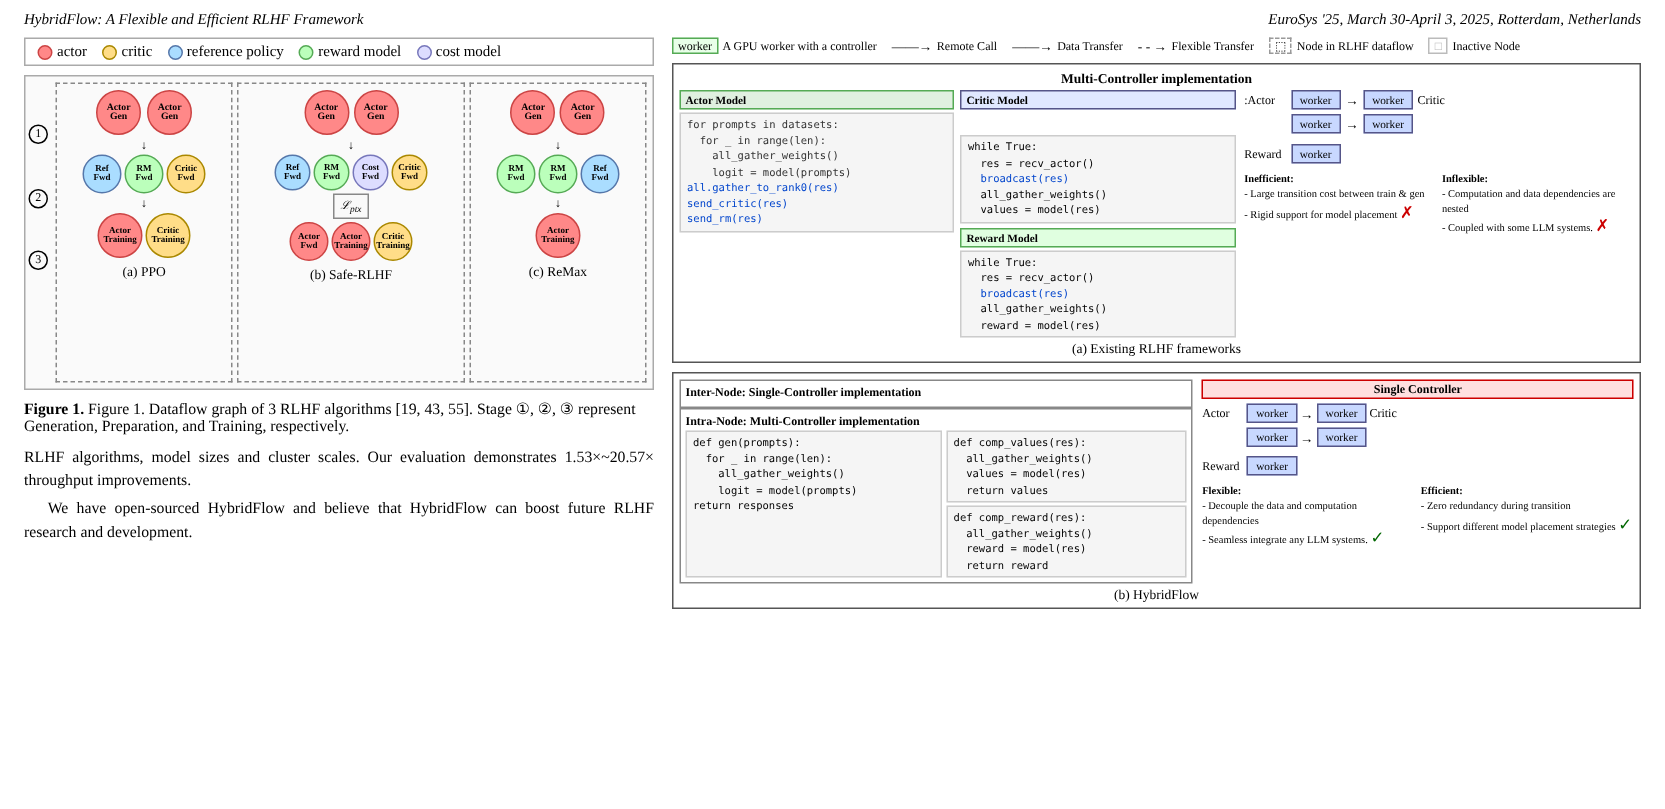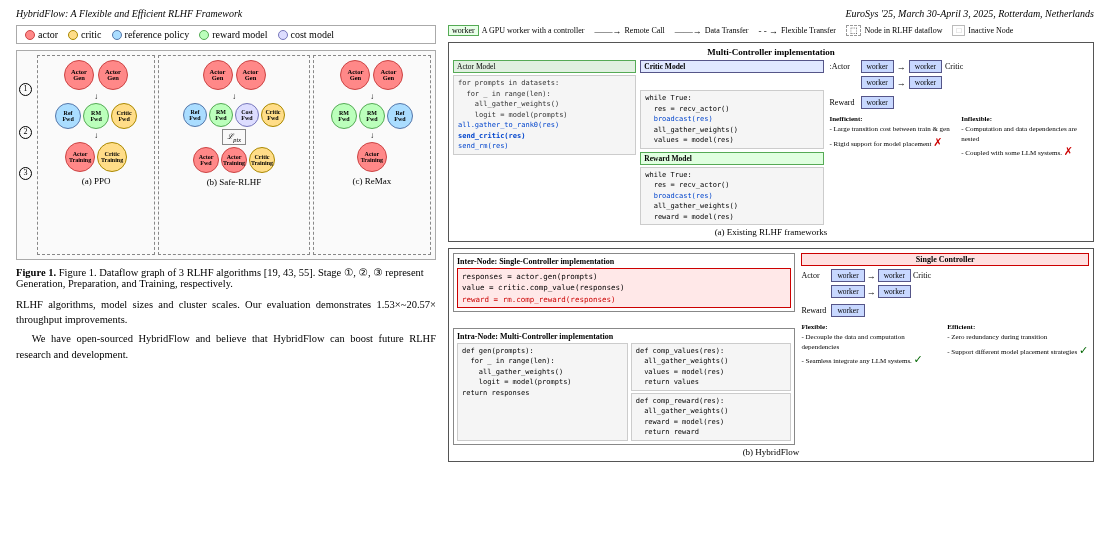--- a/index.html
+++ b/index.html
@@ -313,27 +313,27 @@
       </div>
 
       <div style="border:1.5px solid #555;padding:4px;font-size:8px;">
         <div class="panel-title">Multi-Controller implementation</div>
         <div style="display:flex;gap:6px;">
 
           <div style="flex:1;">
             <div style="display:flex;gap:4px;">
 
               <div style="flex:1;">
-                <div style="background:#e0f0e0;border:1px solid #5a5;padding:1px 3px;font-size:7.5px;font-weight:normal;margin-bottom:2px;">Actor Model</div>
+                <div style="background:#e0f0e0;border:1px solid #5a5;padding:1px 3px;font-size:7.5px;font-weight:bold;margin-bottom:2px;">Actor Model</div>
                 <div style="background:#f5f5f5;border:1px solid #ccc;padding:2px 4px;font-family:monospace;font-size:7px;line-height:1.5;white-space:pre;"><span style="color:#333;">for prompts in datasets:</span>
 <span style="color:#333;">  for _ in range(len):</span>
 <span style="color:#333;">    all_gather_weights()</span>
 <span style="color:#333;">    logit = model(prompts)</span>
 <span style="color:#0044cc;">all.gather_to_rank0(res)</span>
-<span style="color:#0044cc;font-weight:bold;">send_critic(res)</span>
+<span style="color:#0044cc;">send_critic(res)</span>
 <span style="color:#0044cc;">send_rm(res)</span></div>
               </div>
 
               <div style="flex:1;">
                 <div style="background:#e0e8ff;border:1px solid #558;padding:1px 3px;font-size:7.5px;font-weight:bold;margin-bottom:17px;">Critic Model</div>
                 <div style="background:#f5f5f5;border:1px solid #ccc;padding:2px 4px;font-family:monospace;font-size:7px;line-height:1.5;white-space:pre;"><span>while True:</span>
 <span>  res = recv_actor()</span>
 <span style="color:#0044cc;">  broadcast(res)</span>
 <span>  all_gather_weights()</span>
 <span>  values = model(res)</span></div>
@@ -382,27 +382,24 @@
               </div>
             </div>
           </div>
         </div>
         <div class="caption-label">(a) Existing RLHF frameworks</div>
       </div>
 
       <div style="border:1.5px solid #555;padding:4px;font-size:8px;">
         <div style="display:flex;gap:6px;">
 
-          <div style="flex:1;display:flex;flex-direction:column;gap:16px;">
+          <div style="flex:1;display:flex;flex-direction:column;gap:0;">
 
             <div style="border:1.5px solid #888;padding:3px;">
               <div style="font-size:8px;font-weight:bold;margin-bottom:2px;">Inter-Node: Single-Controller implementation</div>
-              <div style="background:#ffe8e8;border:1.5px solid #c00;padding:2px 4px;font-family:monospace;font-size:7.5px;line-height:1.5;white-space:pre;">responses = actor.gen(prompts)
-value = critic.comp_value(responses)
-<span style="color:#c00;">reward = rm.comp_reward(responses)</span></div>
             </div>
 
             <div style="border:1.5px solid #888;padding:3px;">
               <div style="font-size:8px;font-weight:bold;margin-bottom:2px;">Intra-Node: Multi-Controller implementation</div>
               <div style="display:flex;gap:3px;">
                 <div style="flex:1;background:#f5f5f5;border:1px solid #ccc;padding:2px 4px;font-family:monospace;font-size:7px;line-height:1.5;white-space:pre;">def gen(prompts):
   for _ in range(len):
     all_gather_weights()
     logit = model(prompts)
 return responses</div>

